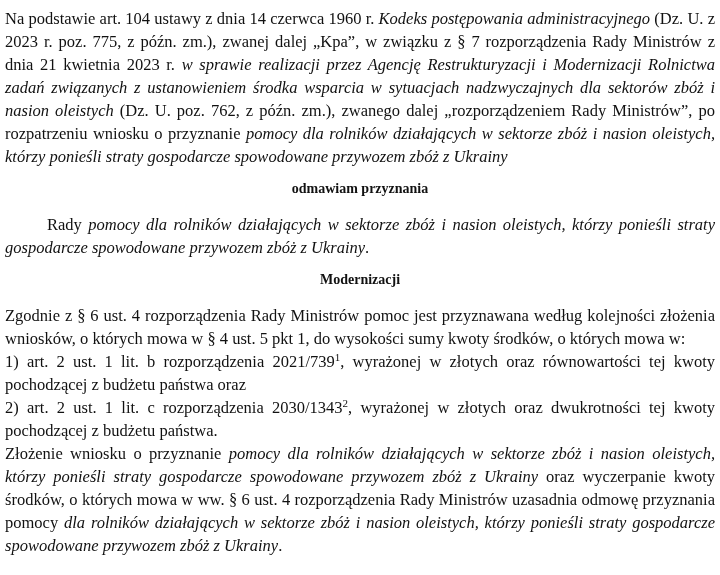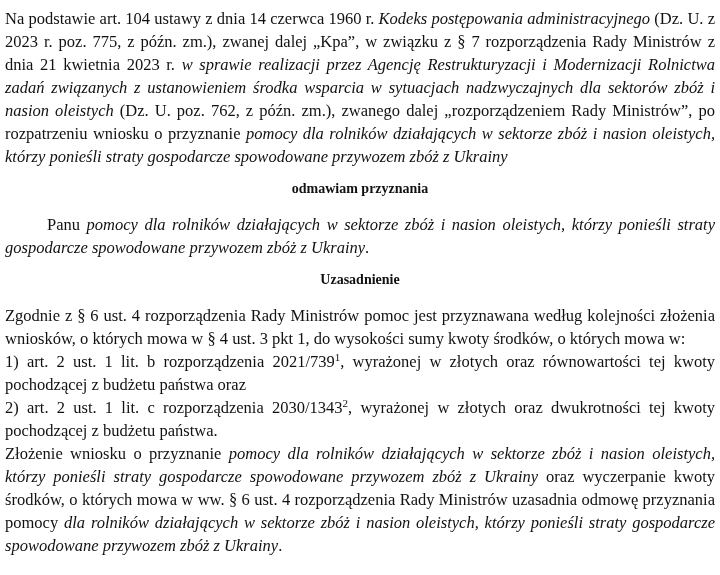--- a/index.html
+++ b/index.html
@@ -46,20 +46,20 @@
     vertical-align: super;
   }
 </style>
 </head>
 <body>
 
 <main class="page">
   <div>
       <p class="para"><span>Na podstawie art. 104 ustawy z dnia 14 czerwca 1960 r. </span><span class="it">Kodeks postępowania administracyjnego</span><span> (Dz. U. z 2023 r. poz. 775, z późn. zm.), zwanej dalej „Kpa”, w związku z § 7 rozporządzenia Rady Ministrów z dnia 21 kwietnia 2023 r. </span><span class="it">w sprawie realizacji przez Agencję Restrukturyzacji i Modernizacji Rolnictwa zadań związanych z ustanowieniem środka wsparcia w sytuacjach nadzwyczajnych dla sektorów zbóż i nasion oleistych</span><span> (Dz. U. poz. 762, z późn. zm.), zwanego dalej „rozporządzeniem Rady Ministrów”, po rozpatrzeniu wniosku o przyznanie </span><span class="it">pomocy dla rolników działających w sektorze zbóż i nasion oleistych, którzy ponieśli straty gospodarcze spowodowane przywozem zbóż z Ukrainy</span></p>
       <h3 class="heading"><span>odmawiam przyznania</span></h3>
-      <p class="para indent"><span>Panu </span><span class="it">pomocy dla rolników działających w sektorze zbóż i nasion oleistych, którzy ponieśli straty gospodarcze spowodowane przywozem zbóż z Ukrainy</span><span>.</span></p>
-      <h3 class="heading"><span>Uzasadnienie</span></h3>
-      <p class="para"><span>Zgodnie z § 6 ust. 4 rozporządzenia Rady Ministrów pomoc jest przyznawana według kolejności złożenia wniosków, o których mowa w § 4 ust. 3 pkt 1, do wysokości sumy kwoty środków, o których mowa w:</span></p>
+      <p class="para indent"><span>Rady </span><span class="it">pomocy dla rolników działających w sektorze zbóż i nasion oleistych, którzy ponieśli straty gospodarcze spowodowane przywozem zbóż z Ukrainy</span><span>.</span></p>
+      <h3 class="heading"><span>Modernizacji</span></h3>
+      <p class="para"><span>Zgodnie z § 6 ust. 4 rozporządzenia Rady Ministrów pomoc jest przyznawana według kolejności złożenia wniosków, o których mowa w § 4 ust. 5 pkt 1, do wysokości sumy kwoty środków, o których mowa w:</span></p>
       <p class="para"><span>1) art. 2 ust. 1 lit. b rozporządzenia 2021/739</span><sup>1</sup><span>, wyrażonej w złotych oraz równowartości tej kwoty pochodzącej z budżetu państwa oraz</span></p>
       <p class="para"><span>2) art. 2 ust. 1 lit. c rozporządzenia 2030/1343</span><sup>2</sup><span>, wyrażonej w złotych oraz dwukrotności tej kwoty pochodzącej z budżetu państwa.</span></p>
       <p class="para"><span>Złożenie wniosku o przyznanie </span><span class="it">pomocy dla rolników działających w sektorze zbóż i nasion oleistych, którzy ponieśli straty gospodarcze spowodowane przywozem zbóż z Ukrainy</span><span> oraz wyczerpanie kwoty środków, o których mowa w ww. § 6 ust. 4 rozporządzenia Rady Ministrów uzasadnia odmowę przyznania pomocy </span><span class="it">dla rolników działających w sektorze zbóż i nasion oleistych, którzy ponieśli straty gospodarcze spowodowane przywozem zbóż z Ukrainy</span><span>.</span></p>
     </div>
 </main>
 
 </body></html>

